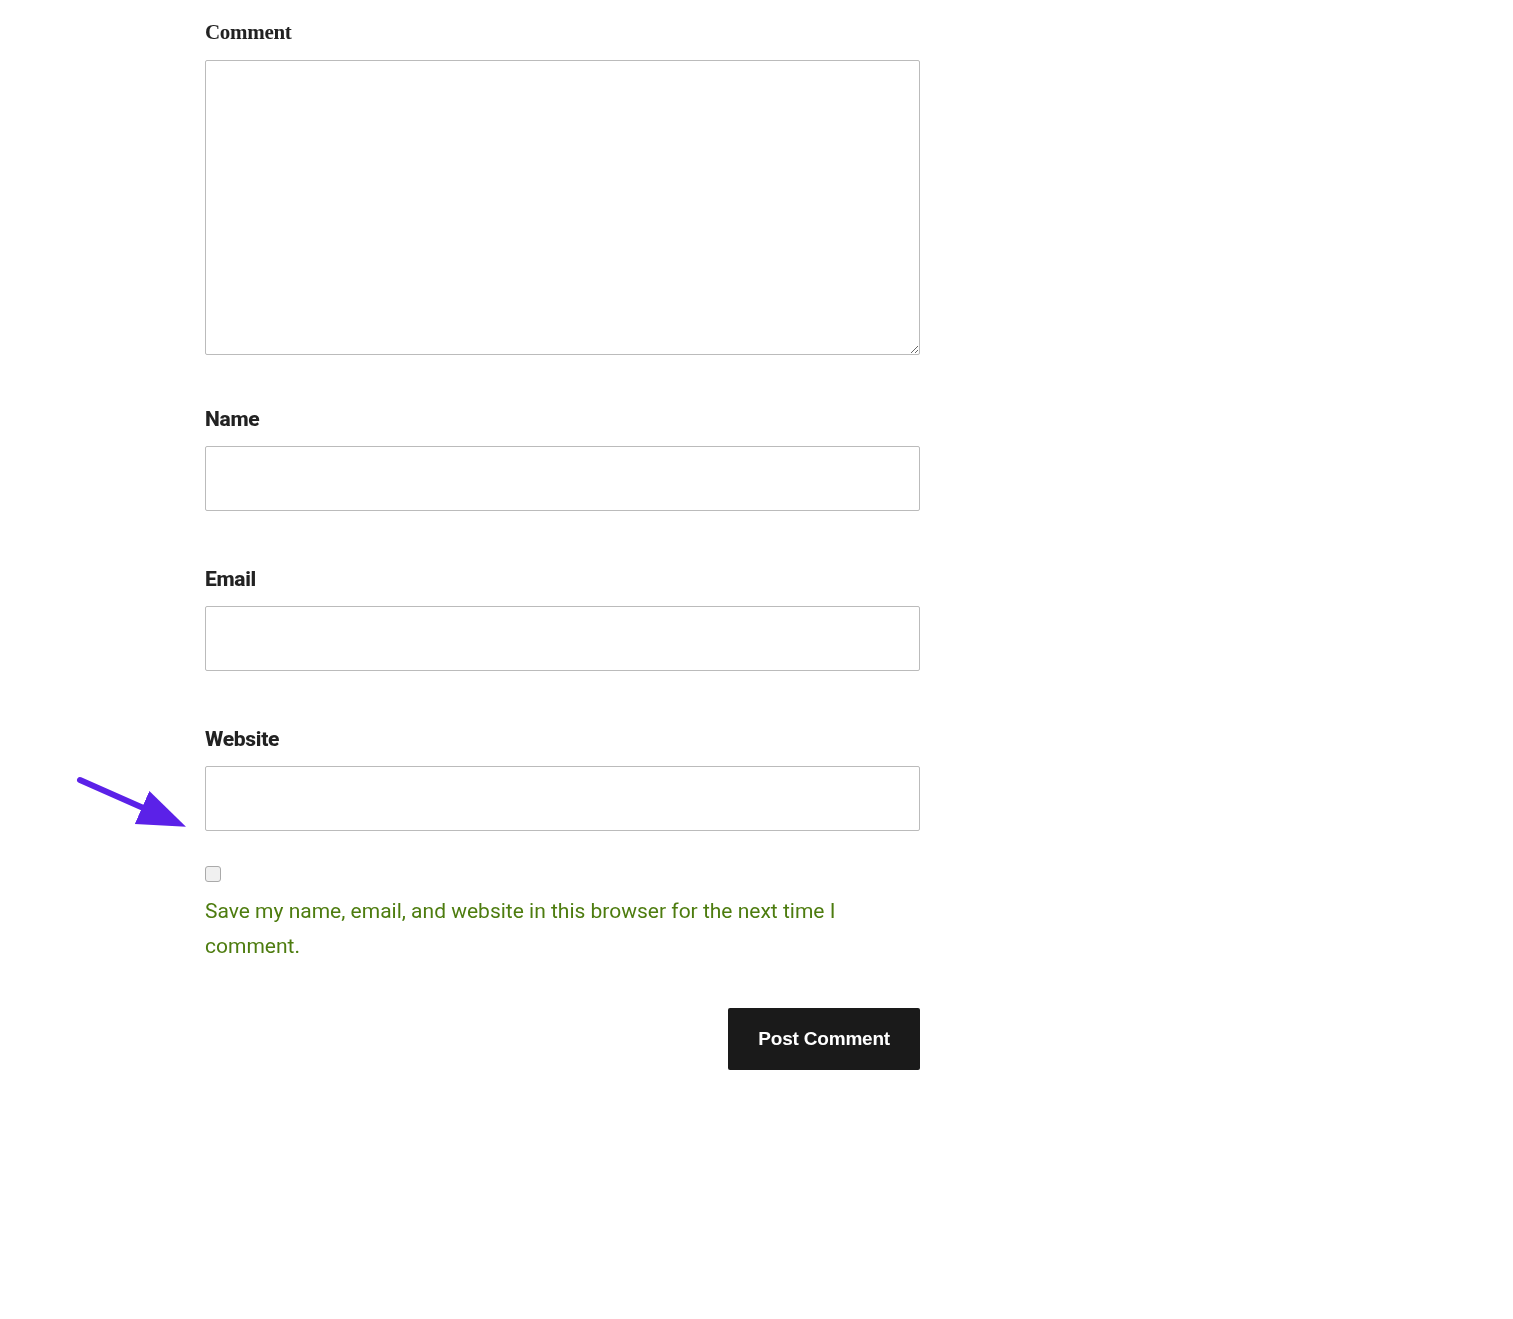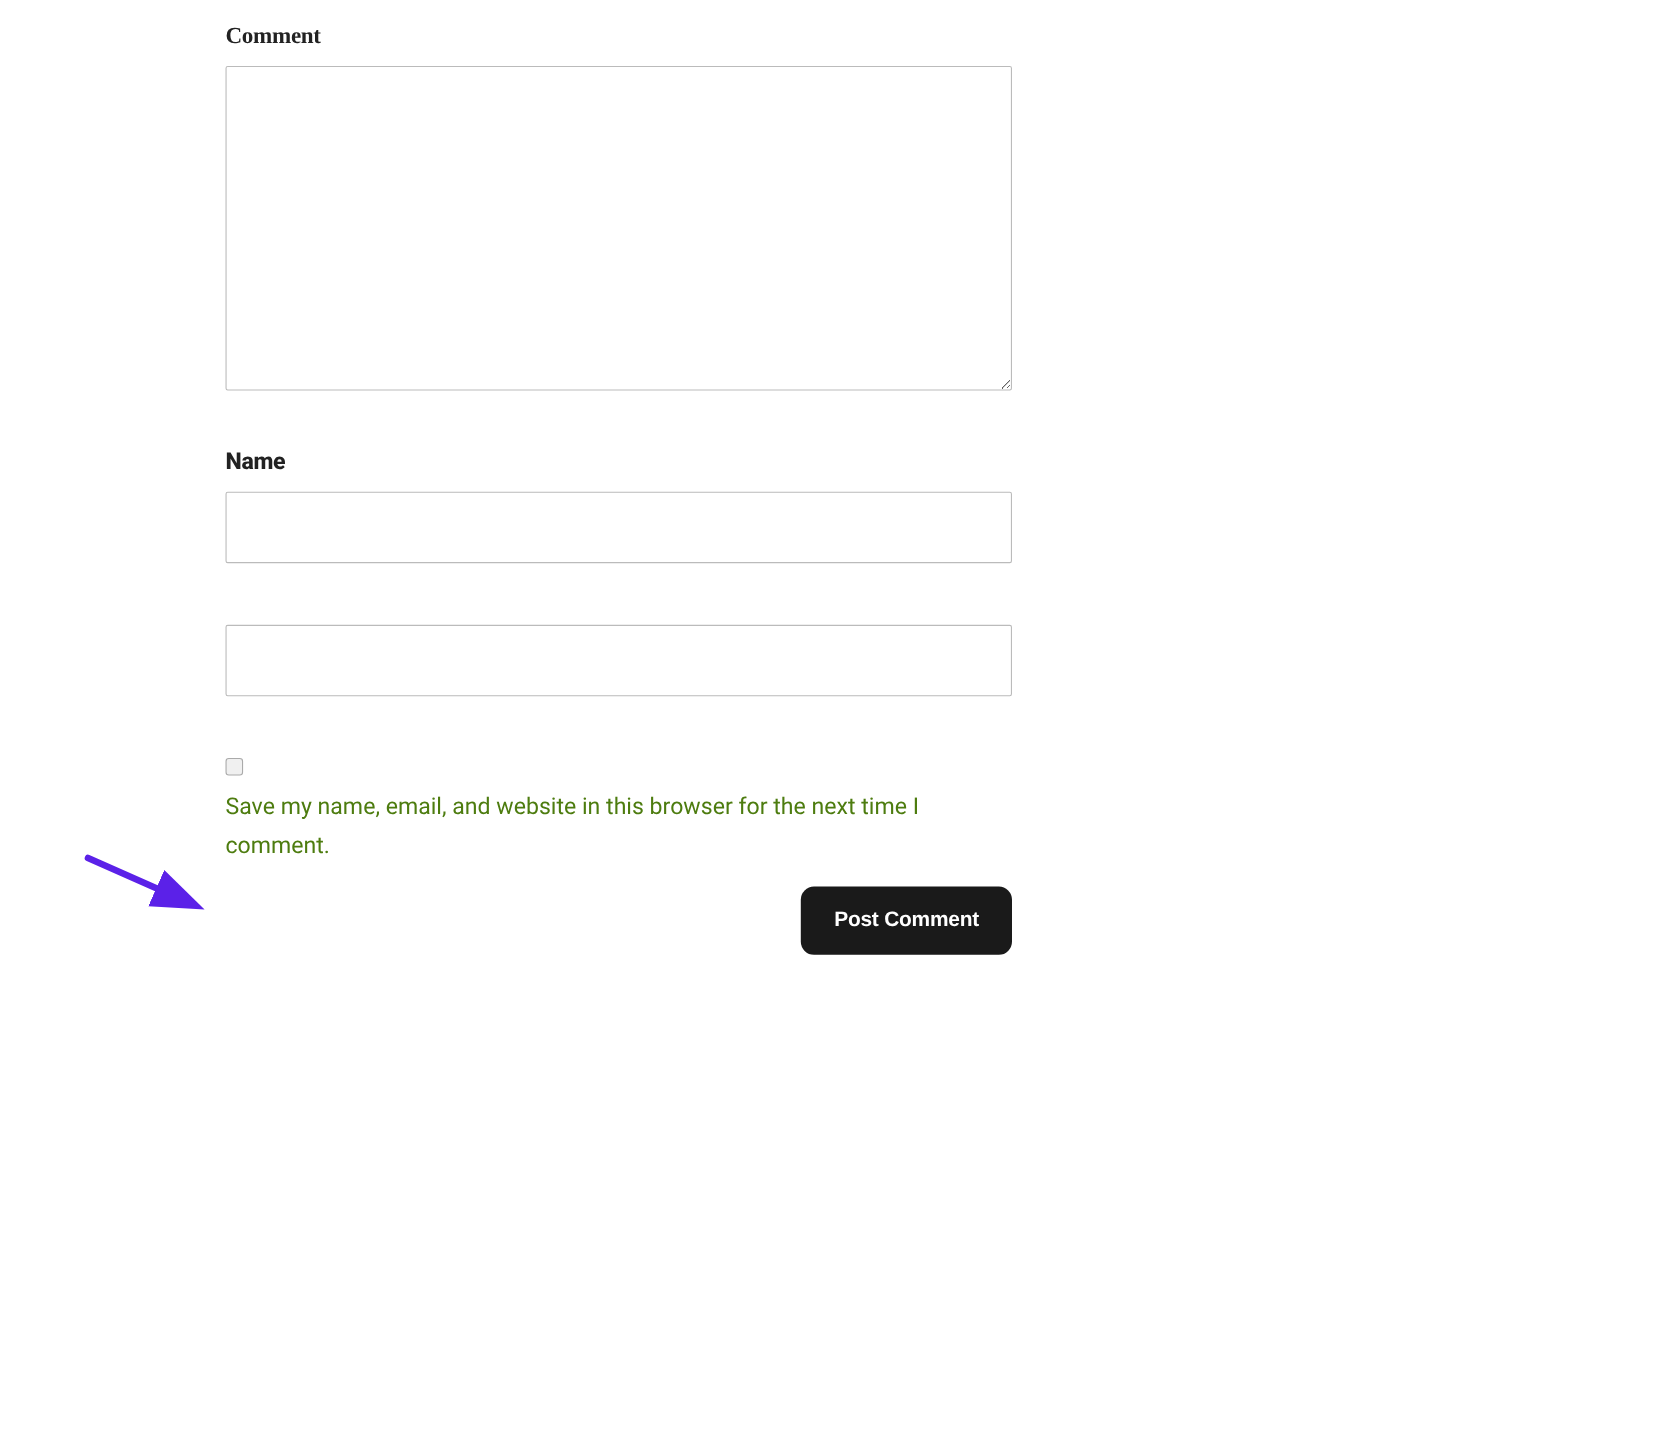--- a/index.html
+++ b/index.html
@@ -79,24 +79,24 @@
       display: block;
     }
     .submit-button {
       background: #1a1a1a;
       color: #ffffff;
       border: none;
       padding: 20px 30px;
       font-size: 19px;
       font-weight: 800;
       letter-spacing: -0.2px;
-      border-radius: 12px;
+      border-radius: 2px;
       cursor: pointer;
       float: right;
-      margin-top: 20px;
+      margin-top: 45px;
     }
     .arrow-annotation {
       position: absolute;
       left: 70px;
       top: 770px;
       pointer-events: none;
     }
   </style>
 </head>
 <body>
@@ -107,23 +107,28 @@
     <label class="field-label">Comment</label>
     <textarea class="comment-textarea" style=""></textarea>
   </div>
 
   <div class="field-group">
     <label class="field-label">Name</label>
     <input type="text" class="text-input" style="">
   </div>
 
   <div class="field-group">
+    <label class="field-label">Email</label>
     <input type="email" class="text-input" style="">
   </div>
 
+  <div class="field-group" style="margin-bottom:0;">
+    <label class="field-label">Website</label>
+    <input type="url" class="text-input" style="">
+  </div>
 
   <div class="checkbox-wrapper">
     <input type="checkbox" class="save-checkbox" style="">
     <label class="checkbox-label">Save my name, email, and website in this browser for the next time I comment.</label>
   </div>
 
   <button class="submit-button">Post Comment</button>
 
 </div>
 

